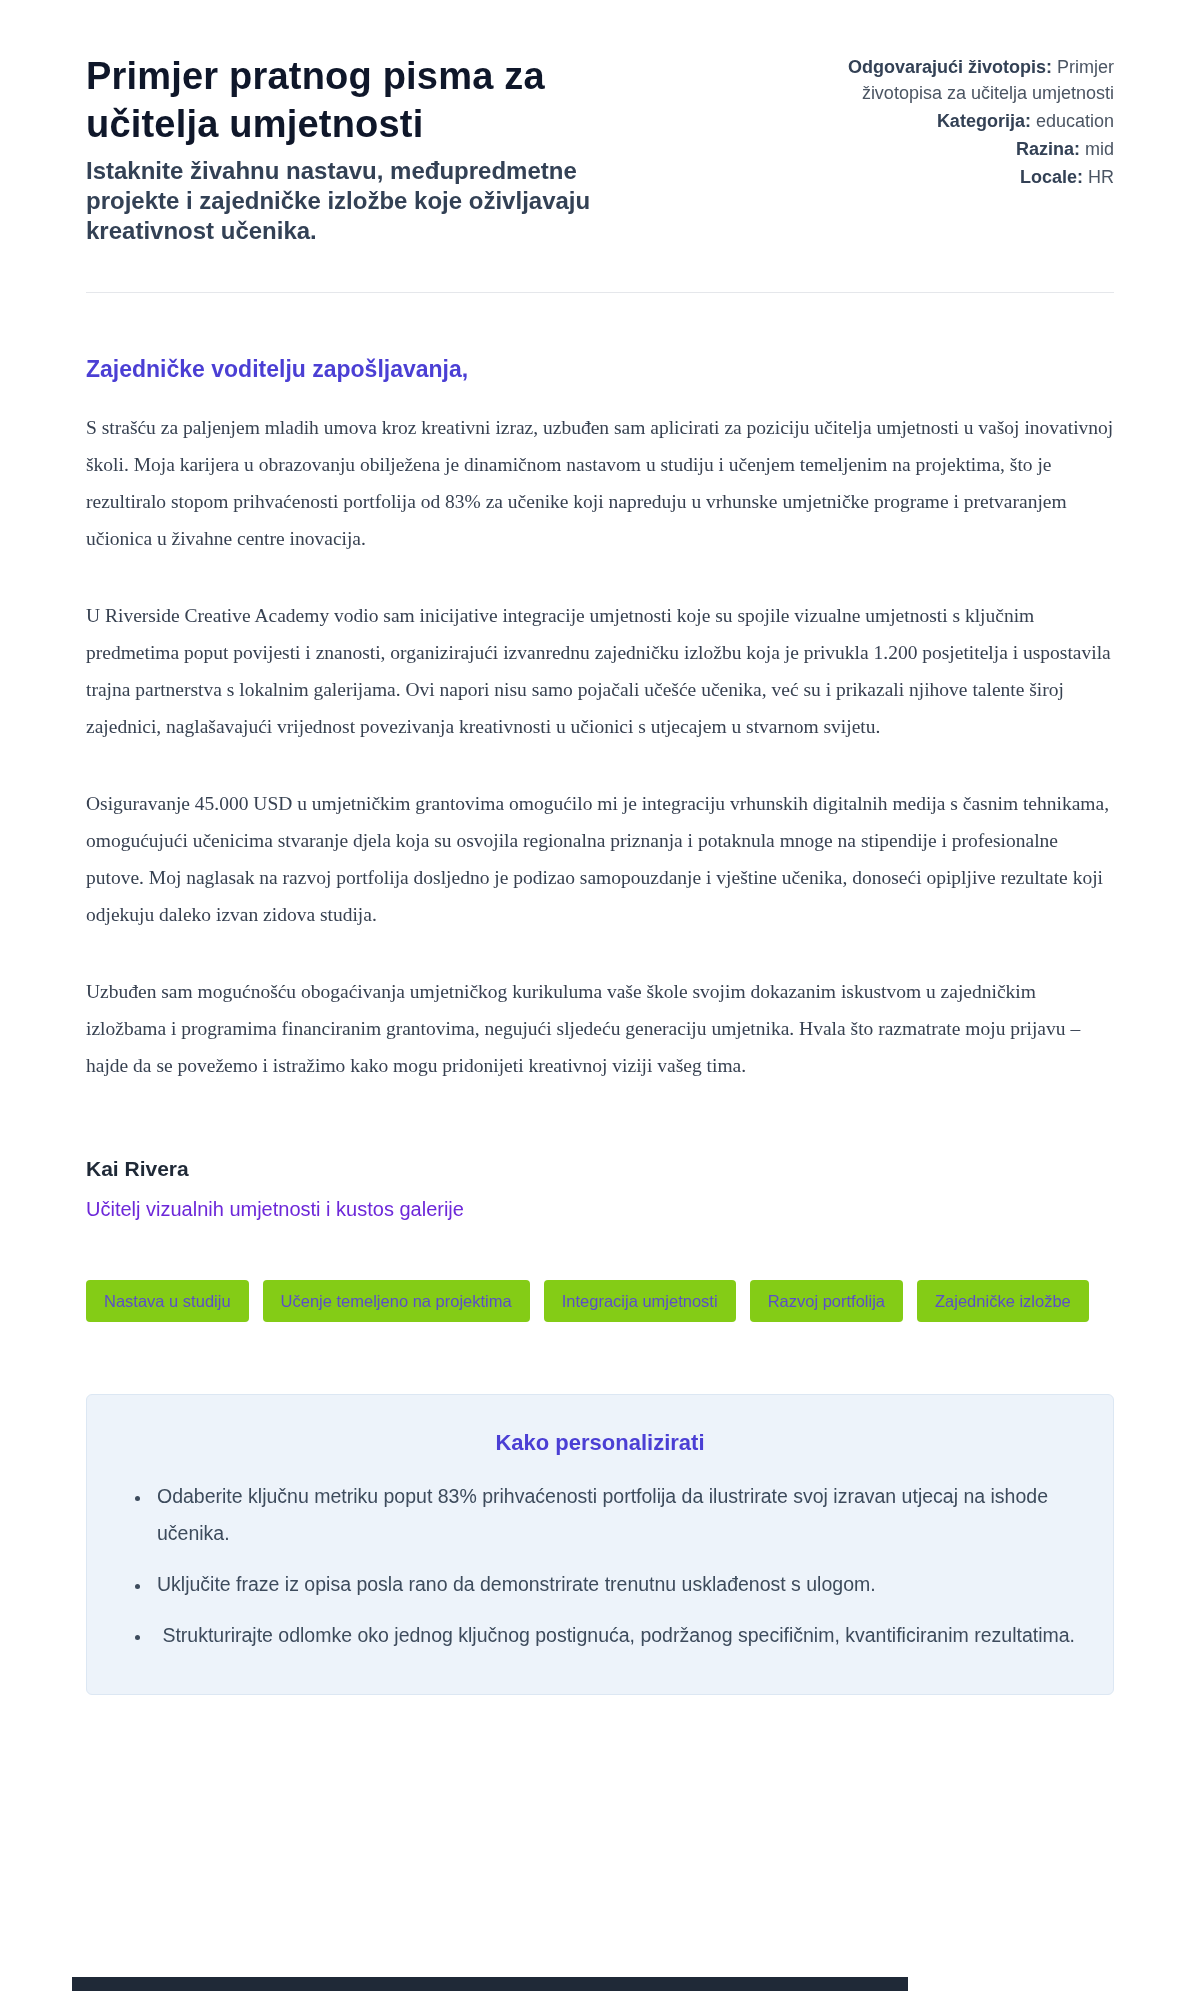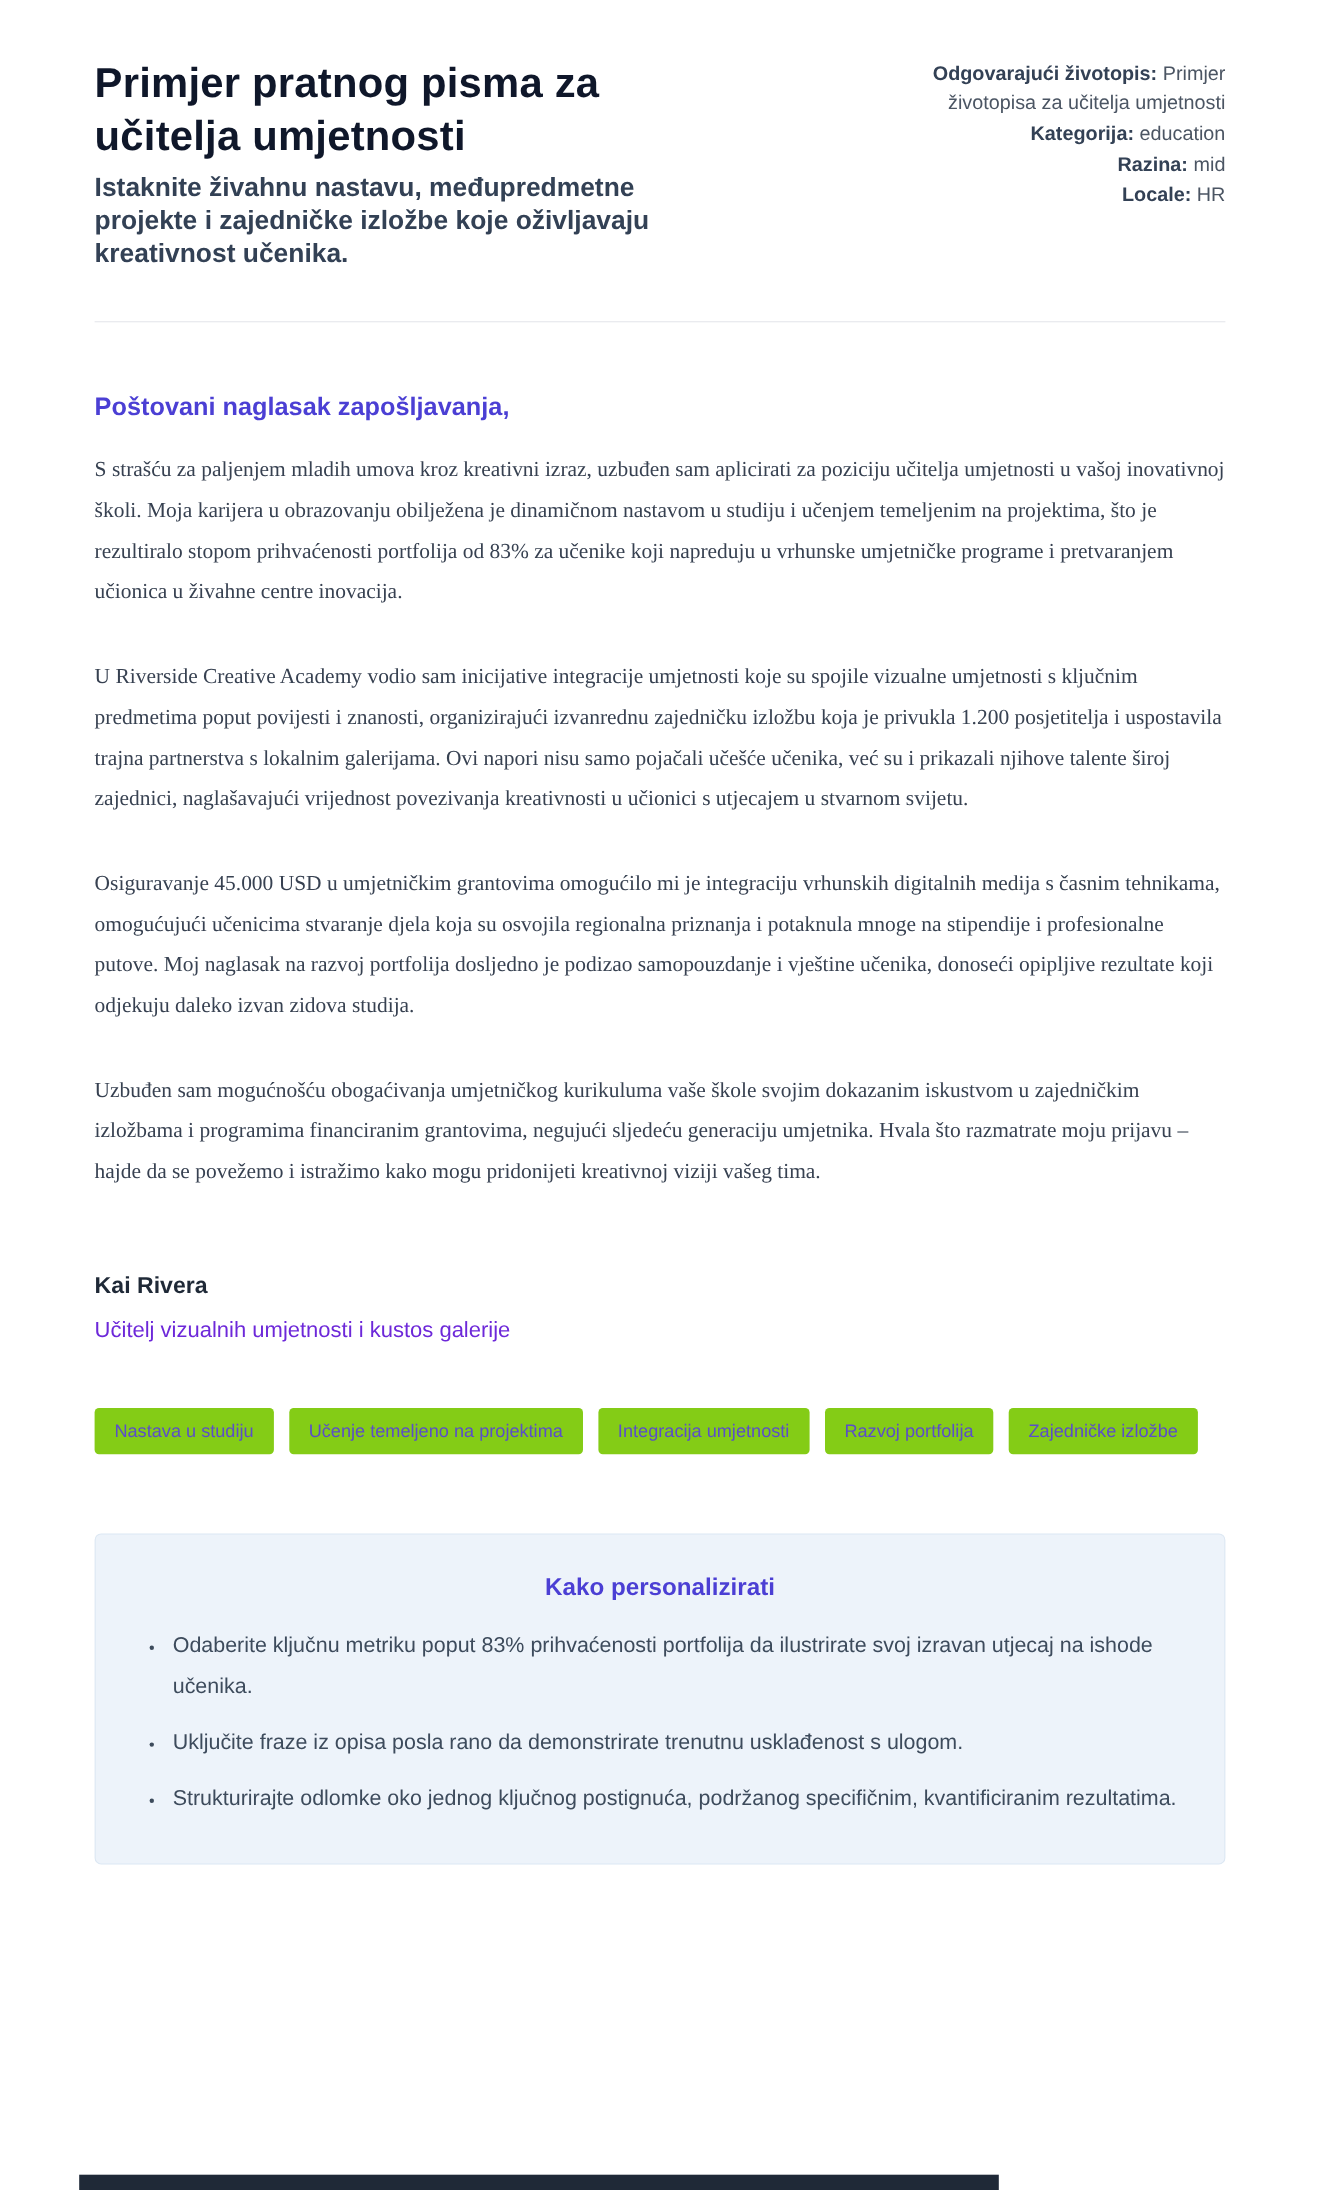--- a/index.html
+++ b/index.html
@@ -131,21 +131,21 @@
     margin: 22px 0 0 0;
     padding-left: 26px;
   }
   .tips-list li {
     font-size: 19.5px;
     line-height: 37px;
     color: #3d4b5c;
     margin-bottom: 14px;
     padding-left: 6px;
   }
-  .tips-list li:last-child { margin-bottom: 0; }
+  .tips-list li:last-child { margin-bottom: 0; text-align: right; }
   .tips-list li::marker { color: #3d4b5c; font-size: 15px; }
 
   
   .footer-bar {
     position: absolute;
     left: 72px;
     bottom: 0;
     width: 836px;
     height: 14px;
     background: #1f2937;
@@ -176,21 +176,21 @@
       </div>
       <div class="meta-row">
         <span class="meta-label">Locale:</span>
         <span class="meta-value">HR</span>
       </div>
     </div>
   </div>
 
   <hr class="divider">
 
-  <p class="greeting">Poštovani naglasak zapošljavanja,</p>
+  <p class="greeting">Zajedničke voditelju zapošljavanja,</p>
 
   <div class="paragraphs">
     <p>S strašću za paljenjem mladih umova kroz kreativni izraz, uzbuđen sam aplicirati za poziciju učitelja umjetnosti u vašoj inovativnoj školi. Moja karijera u obrazovanju obilježena je dinamičnom nastavom u studiju i učenjem temeljenim na projektima, što je rezultiralo stopom prihvaćenosti portfolija od 83% za učenike koji napreduju u vrhunske umjetničke programe i pretvaranjem učionica u živahne centre inovacija.</p>
     <p>U Riverside Creative Academy vodio sam inicijative integracije umjetnosti koje su spojile vizualne umjetnosti s ključnim predmetima poput povijesti i znanosti, organizirajući izvanrednu zajedničku izložbu koja je privukla 1.200 posjetitelja i uspostavila trajna partnerstva s lokalnim galerijama. Ovi napori nisu samo pojačali učešće učenika, već su i prikazali njihove talente široj zajednici, naglašavajući vrijednost povezivanja kreativnosti u učionici s utjecajem u stvarnom svijetu.</p>
     <p>Osiguravanje 45.000 USD u umjetničkim grantovima omogućilo mi je integraciju vrhunskih digitalnih medija s časnim tehnikama, omogućujući učenicima stvaranje djela koja su osvojila regionalna priznanja i potaknula mnoge na stipendije i profesionalne putove. Moj naglasak na razvoj portfolija dosljedno je podizao samopouzdanje i vještine učenika, donoseći opipljive rezultate koji odjekuju daleko izvan zidova studija.</p>
     <p>Uzbuđen sam mogućnošću obogaćivanja umjetničkog kurikuluma vaše škole svojim dokazanim iskustvom u zajedničkim izložbama i programima financiranim grantovima, negujući sljedeću generaciju umjetnika. Hvala što razmatrate moju prijavu – hajde da se povežemo i istražimo kako mogu pridonijeti kreativnoj viziji vašeg tima.</p>
   </div>
 
   <div class="signature">
     <p class="signature-name">Kai Rivera</p>

